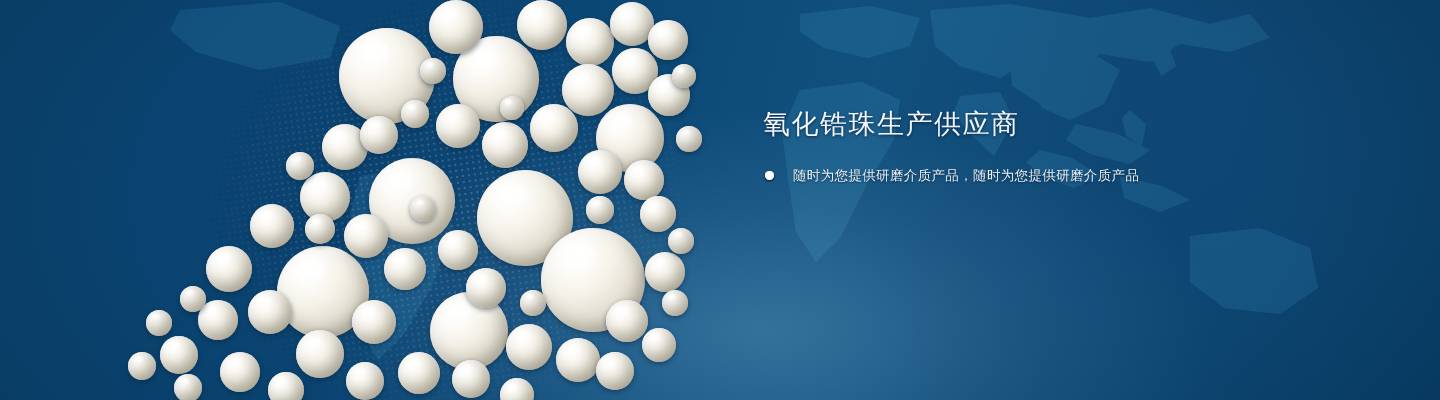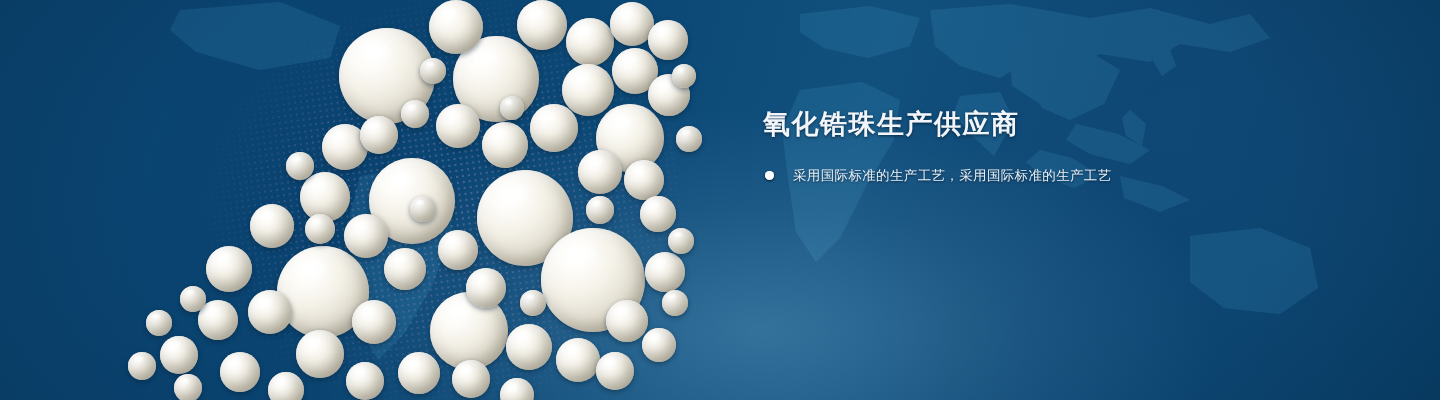--- a/index.html
+++ b/index.html
@@ -76,21 +76,21 @@
 
   
   .copy{
     position:absolute;
     left:763px;top:108px;
     width:620px;
   }
   .headline{
     margin:0;
     font-size:27px;
-    font-weight:700;
+    font-weight:400;
     letter-spacing:1.5px;
     color:#f2f6fa;
     text-shadow:0 1px 3px rgba(2,24,44,.75);
     line-height:1.25;
   }
   .bullets{
     list-style:none;
     margin:22px 0 0 0;padding:0;
   }
   .bullets li{
@@ -227,18 +227,18 @@
 
   <div class="copy">
     <h1 class="headline">氧化锆珠生产供应商</h1>
 
     <ul class="bullets">
       <li>
         <span class="dot"></span>
       </li>
       <li>
         <span class="dot"></span>
-        <span>采用国际标准的生产工艺，采用国际标准的生产工艺</span>
+        <span>随时为您提供研磨介质产品，随时为您提供研磨介质产品</span>
       </li>
     </ul>
   </div>
 
 </div>
 
 </body></html>

